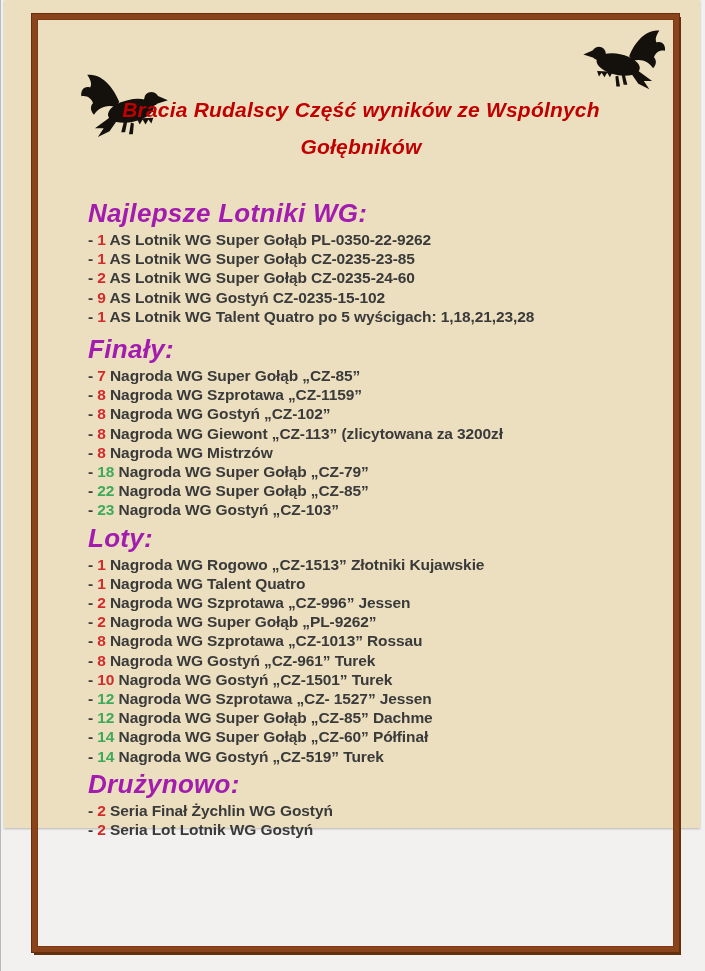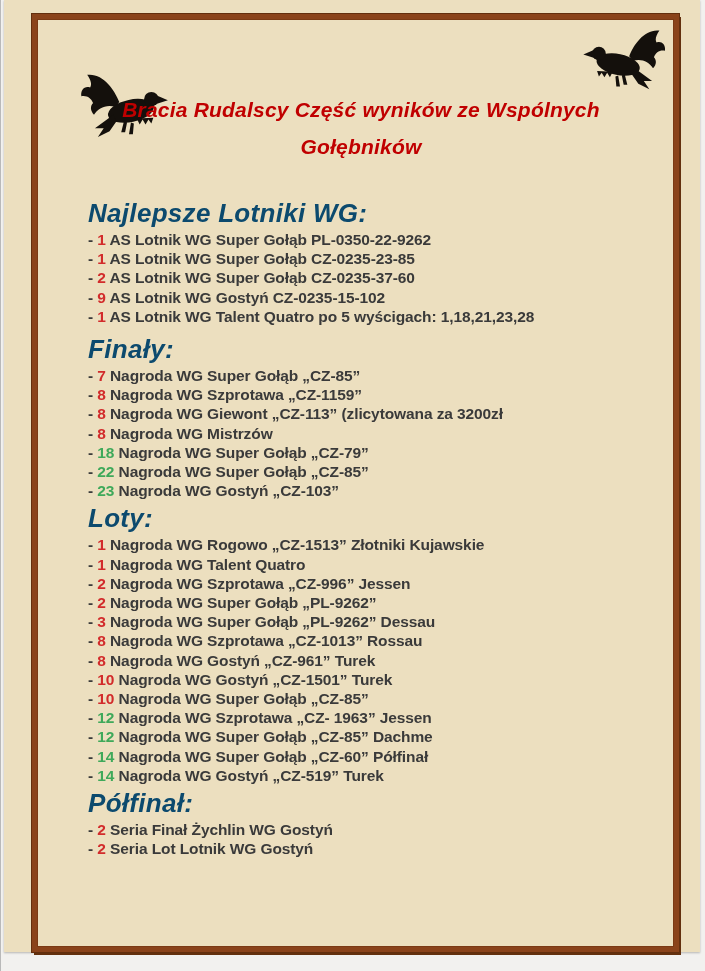--- a/index.html
+++ b/index.html
@@ -9,21 +9,21 @@
     background: #f2f1ef;
     font-family: "Liberation Sans", sans-serif;
     overflow: hidden;
   }
   body::before { 
     content: ""; position: absolute; left: 0; top: 0; bottom: 0; width: 1px;
     background: #b9b9b9;
   }
   .page {
     position: absolute;
-    left: 4px; top: 0; right: 5px; height: 952px;
+    left: 4px; top: 0; right: 5px; height: 828px;
     background: var(--paper, #ecdfbf);
     box-shadow: 0 1px 2px rgba(0,0,0,.25);
   }
   .frame {
     position: absolute;
     left: 28px; top: 14px; width: 647px; height: 938px;
     border: 5px solid var(--frame, #8a431a);
     box-shadow: 0 0 0 1px #632f0e, inset 0 0 0 1px #7a3a14, 2px 3px 0 #63300e;
   }
   .bird { position: absolute; }
@@ -39,21 +39,21 @@
     text-align: center;
     font-size: 21px; line-height: 37px;
     font-style: italic; font-weight: bold;
     color: var(--title, #c00000);
     letter-spacing: .2px;
   }
   h1.title span { display: block; }
   section h2 {
     font-size: 26px; line-height: 30px;
     font-style: italic; font-weight: bold;
-    color: #0c4a6e;
+    color: #a21caf;
     letter-spacing: .3px;
     margin: 3px 0 2px;
   }
   section:first-of-type h2 { margin-top: 33px; }
   section ul { list-style: none; margin: 2px 0 0; }
   section:first-of-type ul { margin-bottom: 8px; }
   section li {
     font-size: 15.5px; line-height: 19.2px;
     font-weight: bold;
     color: #3a3a3a;
@@ -103,57 +103,56 @@
     <h1 class="title">
       <span>Bracia Rudalscy Część wyników ze Wspólnych</span>
       <span>Gołębników</span>
     </h1>
     <main>
         <section>
           <h2>Najlepsze Lotniki WG:</h2>
           <ul>
             <li><span>- </span><span class="num red">1</span><span> AS Lotnik WG Super Gołąb PL-0350-22-9262</span></li>
             <li><span>- </span><span class="num red">1</span><span> AS Lotnik WG Super Gołąb CZ-0235-23-85</span></li>
-            <li><span>- </span><span class="num red">2</span><span> AS Lotnik WG Super Gołąb CZ-0235-37-60</span></li>
+            <li><span>- </span><span class="num red">2</span><span> AS Lotnik WG Super Gołąb CZ-0235-24-60</span></li>
             <li><span>- </span><span class="num red">9</span><span> AS Lotnik WG Gostyń CZ-0235-15-102</span></li>
             <li><span>- </span><span class="num red">1</span><span> AS Lotnik WG Talent Quatro po 5 wyścigach: 1,18,21,23,28</span></li>
           </ul>
         </section>
         <section>
           <h2>Finały:</h2>
           <ul>
             <li><span>- </span><span class="num red">7</span><span> Nagroda WG Super Gołąb „CZ-85”</span></li>
             <li><span>- </span><span class="num red">8</span><span> Nagroda WG Szprotawa „CZ-1159”</span></li>
+            <li><span>- </span><span class="num red">8</span><span> Nagroda WG Gostyń „CZ-102”</span></li>
             <li><span>- </span><span class="num red">8</span><span> Nagroda WG Giewont „CZ-113” (zlicytowana za 3200zł</span></li>
             <li><span>- </span><span class="num red">8</span><span> Nagroda WG Mistrzów</span></li>
             <li><span>- </span><span class="num green">18</span><span> Nagroda WG Super Gołąb „CZ-79”</span></li>
             <li><span>- </span><span class="num green">22</span><span> Nagroda WG Super Gołąb „CZ-85”</span></li>
             <li><span>- </span><span class="num green">23</span><span> Nagroda WG Gostyń „CZ-103”</span></li>
           </ul>
         </section>
         <section>
           <h2>Loty:</h2>
           <ul>
             <li><span>- </span><span class="num red">1</span><span> Nagroda WG Rogowo „CZ-1513” Złotniki Kujawskie</span></li>
             <li><span>- </span><span class="num red">1</span><span> Nagroda WG Talent Quatro</span></li>
             <li><span>- </span><span class="num red">2</span><span> Nagroda WG Szprotawa „CZ-996” Jessen</span></li>
             <li><span>- </span><span class="num red">2</span><span> Nagroda WG Super Gołąb „PL-9262”</span></li>
-            <li><span>- </span><span class="num red">3</span><span> Nagroda WG Super Gołąb „PL-9262” Dessau</span></li>
             <li><span>- </span><span class="num red">8</span><span> Nagroda WG Szprotawa „CZ-1013” Rossau</span></li>
             <li><span>- </span><span class="num red">8</span><span> Nagroda WG Gostyń „CZ-961” Turek</span></li>
             <li><span>- </span><span class="num red">10</span><span> Nagroda WG Gostyń „CZ-1501” Turek</span></li>
-            <li><span>- </span><span class="num red">10</span><span> Nagroda WG Super Gołąb „CZ-85”</span></li>
-            <li><span>- </span><span class="num green">12</span><span> Nagroda WG Szprotawa „CZ- 1963” Jessen</span></li>
+            <li><span>- </span><span class="num green">12</span><span> Nagroda WG Szprotawa „CZ- 1527” Jessen</span></li>
             <li><span>- </span><span class="num green">12</span><span> Nagroda WG Super Gołąb „CZ-85” Dachme</span></li>
             <li><span>- </span><span class="num green">14</span><span> Nagroda WG Super Gołąb „CZ-60” Półfinał</span></li>
             <li><span>- </span><span class="num green">14</span><span> Nagroda WG Gostyń „CZ-519” Turek</span></li>
           </ul>
         </section>
         <section>
-          <h2>Półfinał:</h2>
+          <h2>Drużynowo:</h2>
           <ul>
             <li><span>- </span><span class="num red">2</span><span> Seria Finał Żychlin WG Gostyń</span></li>
             <li><span>- </span><span class="num red">2</span><span> Seria Lot Lotnik WG Gostyń</span></li>
           </ul>
         </section>
       </main>
   </div>
 
 </div>
 

